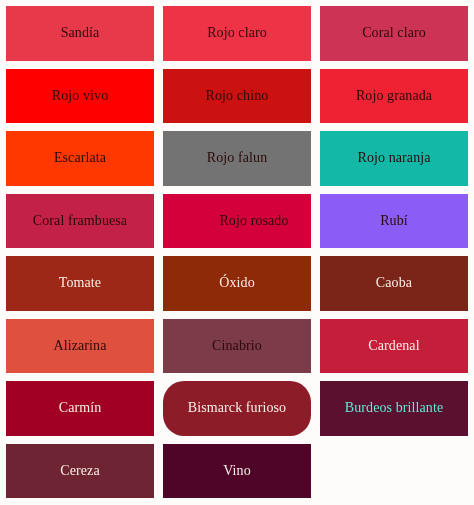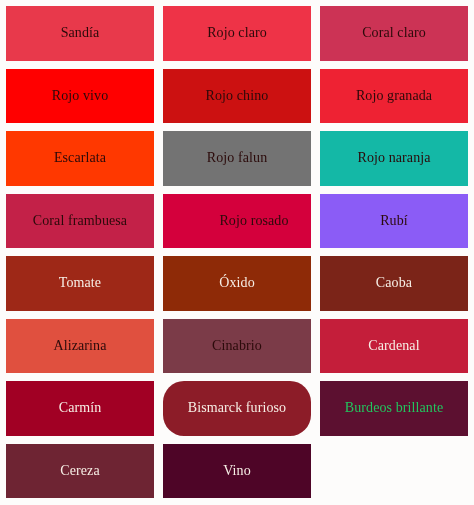--- a/index.html
+++ b/index.html
@@ -98,21 +98,21 @@
     <div class="swatch" style="background: rgb(196, 30, 58);">
       <span class="swatch-label" style="color: rgb(247, 239, 230);">Cardenal</span>
     </div>
     <div class="swatch" style="background: rgb(161, 0, 36);">
       <span class="swatch-label" style="color: rgb(247, 239, 230);">Carmín</span>
     </div>
     <div class="swatch" style="background: rgb(140, 28, 40); border-radius: 21px;">
       <span class="swatch-label" style="color: rgb(247, 239, 230);">Bismarck furioso</span>
     </div>
     <div class="swatch" style="background: rgb(92, 16, 48);">
-      <span class="swatch-label" style="color: #22c55e;">Burdeos brillante</span>
+      <span class="swatch-label" style="color: #5eead4;">Burdeos brillante</span>
     </div>
     <div class="swatch" style="background: rgb(110, 36, 51);">
       <span class="swatch-label" style="color: rgb(247, 239, 230);">Cereza</span>
     </div>
     <div class="swatch" style="background: rgb(78, 5, 39);">
       <span class="swatch-label" style="color: rgb(247, 239, 230);">Vino</span>
     </div>
   </div>
 
 </body></html>

